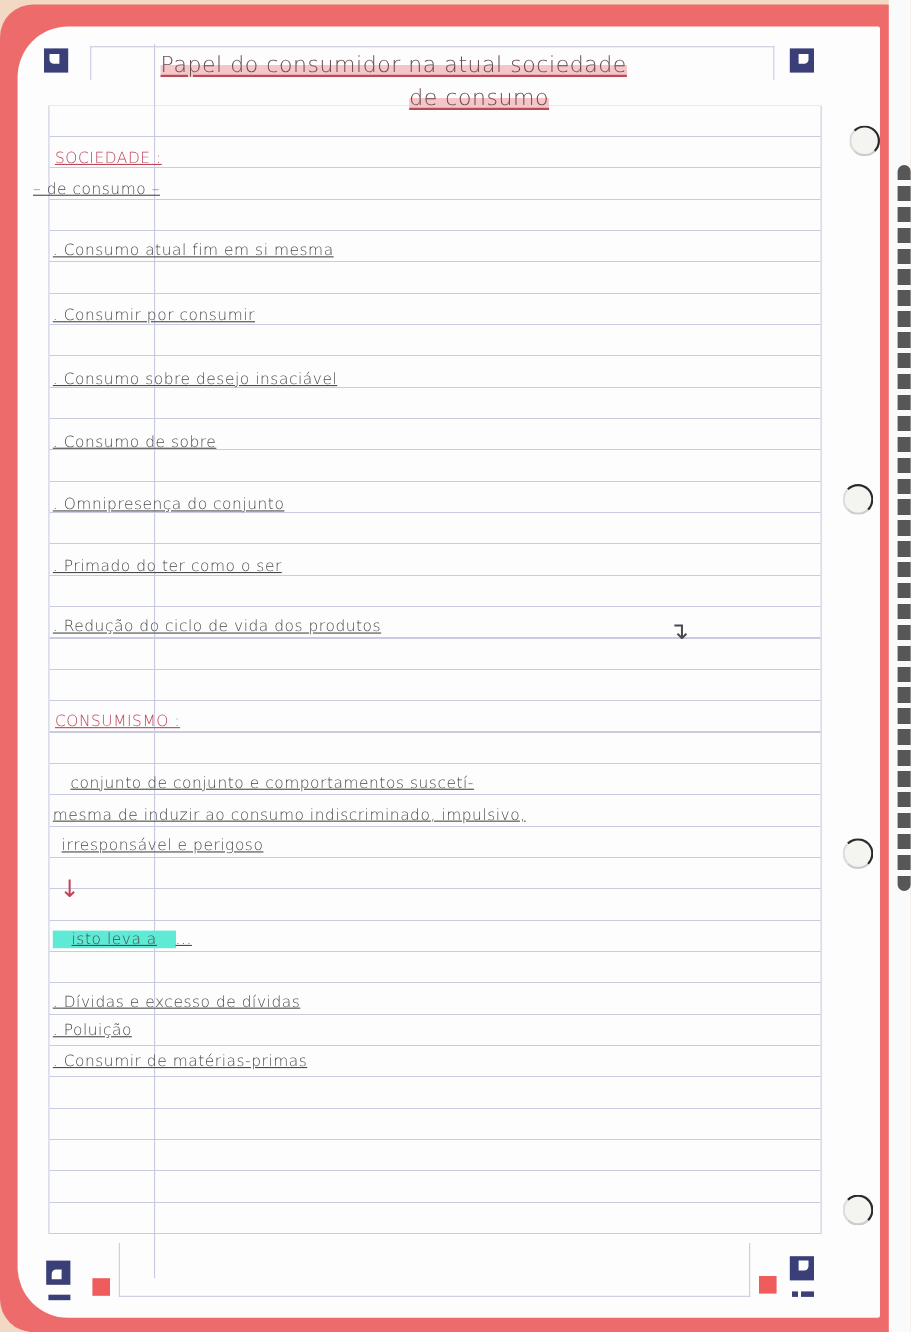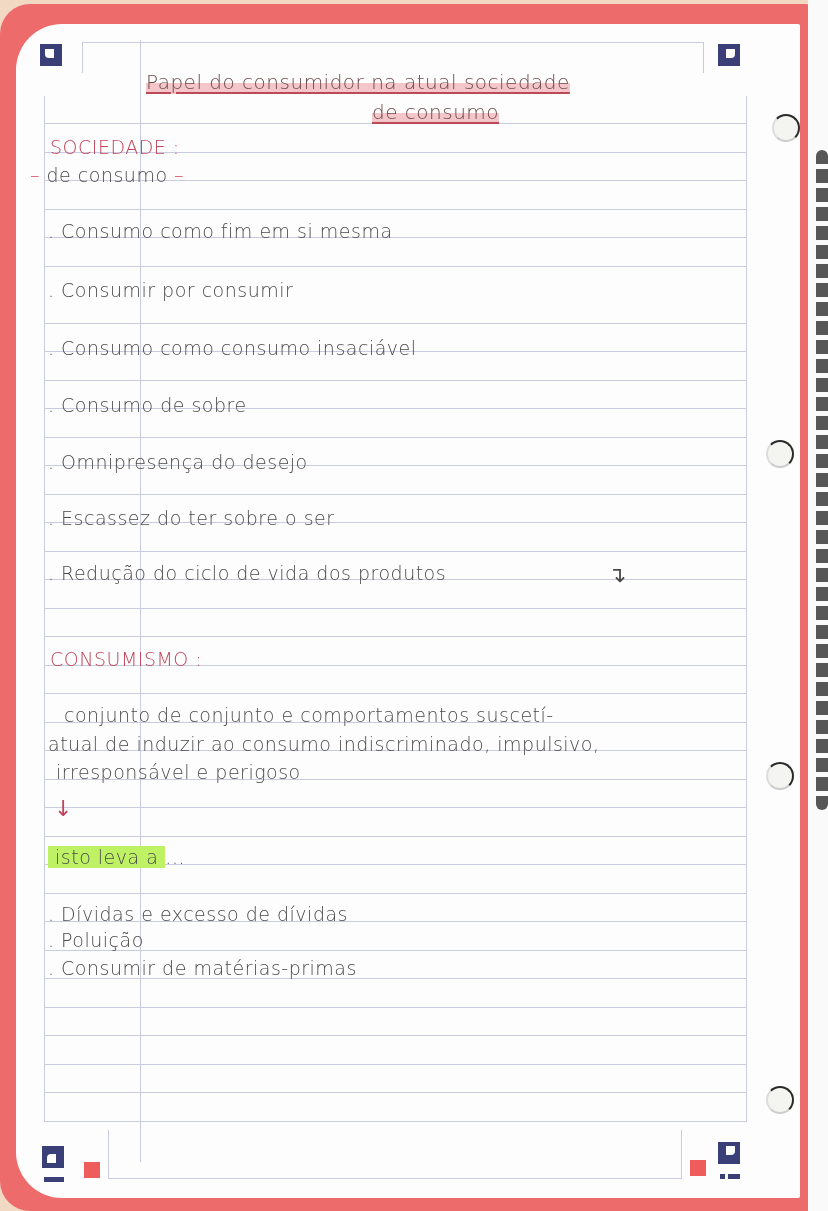--- a/index.html
+++ b/index.html
@@ -19,24 +19,24 @@
   .corner::after { content:""; position:absolute; width:9px; height:9px; background:#fff; }
   .c-tl { left:40px; top:44px; } .c-tl::after { left:5px; top:5px; border-radius:0 0 0 4px; }
   .c-tr { left:718px; top:44px; } .c-tr::after { right:5px; top:5px; border-radius:0 0 4px 0;}
   .c-bl { left:42px; top:1146px; } .c-bl::after { left:5px; bottom:5px; border-radius:4px 0 0 0;}
   .c-br { left:718px; top:1142px; } .c-br::after { right:5px; top:4px; border-radius:0 0 4px 0;}
   .bar-bl { position:absolute; left:44px; top:1177px; width:20px; height:5px; background:#3b3f78; }
   .dots-br { position:absolute; left:720px; top:1174px; width:20px; height:5px;
     background: linear-gradient(to right, #3b3f78 0 5px, transparent 5px 8px, #3b3f78 8px 20px); }
   .red-sq { position:absolute; width:16px; height:16px; background:#ee5c5c; }
   .hole { position:absolute; width:24px; height:24px; border-radius:50%; background:#f4f4f0; border:2px solid #2a2a2a; border-left-color:#ddd; border-bottom-color:#ccc; }
-  .hw { position:absolute; font-family:"DejaVu Sans", sans-serif; color:#4a4a4a; font-size:19px; letter-spacing:.5px; white-space:nowrap; font-weight:300; }
-  .title { color:#6b4b4b; font-size:20px; text-decoration:underline; text-decoration-color:#b94a56; text-underline-offset:3px; background:linear-gradient(to bottom, transparent 55%, #f4c5c9 55%);margin-top:24px; }
+  .hw { position:absolute; font-family:"DejaVu Sans", sans-serif; color:#4a4a4a; font-size:14px; letter-spacing:.5px; white-space:nowrap; font-weight:300;text-decoration:underline; }
+  .title { color:#6b4b4b; font-size:20px; text-decoration-color:#b94a56; text-underline-offset:3px; background:linear-gradient(to bottom, transparent 55%, #f4c5c9 55%); }
   .pink { color:#c0455a; }
-  .hl { background:#bef264; padding:0 7px;text-align:right; }
+  .hl { background:#5eead4; padding:0 17px;text-align:right; }
   .dash { color:#d94c5c; }
   .arrow { position:absolute; color:#c0455a; font-size:22px; }
 </style>
 </head>
 <body>
 
 <div class="cover"></div>
 <div class="spine"></div>
 <div class="spine-coils"></div>
 
@@ -61,32 +61,32 @@
 <div class="hole" style="left:766px;top:1086px;"></div>
 
 <div class="hw title" style="left:146px;top:46px;">Papel do consumidor na atual sociedade</div>
 <div class="hw title" style="left:372px;top:76px;">de consumo</div>
 
 <div class="hw pink" style="left:50px;top:136px;">SOCIEDADE :</div>
 <div class="hw" style="left:30px;top:164px;">
   <span class="dash">– </span><span>de consumo</span><span class="dash"> –</span>
 </div>
 
-<div class="hw" style="left:48px;top:220px;">. Consumo como fim em si mesma</div>
+<div class="hw" style="left:48px;top:220px;">. Consumo atual fim em si mesma</div>
 <div class="hw" style="left:48px;top:279px;text-align:right;">. Consumir por consumir</div>
-<div class="hw" style="left:48px;top:337px;">. Consumo como consumo insaciável</div>
+<div class="hw" style="left:48px;top:337px;">. Consumo sobre desejo insaciável</div>
 <div class="hw" style="left:48px;top:394px;">. Consumo de sobre</div>
-<div class="hw" style="left:48px;top:451px;">. Omnipresença do desejo</div>
-<div class="hw" style="left:48px;top:507px;">. Escassez do ter sobre o ser</div>
+<div class="hw" style="left:48px;top:451px;">. Omnipresença do conjunto</div>
+<div class="hw" style="left:48px;top:507px;">. Primado do ter como o ser</div>
 <div class="hw" style="left:48px;top:562px;text-align:center;">. Redução do ciclo de vida dos produtos</div>
 <div class="arrow" style="left:608px;top:562px;color:#4a4a4a;">↴</div>
 
 <div class="hw pink" style="left:50px;top:648px;">CONSUMISMO :</div>
 <div class="hw" style="left:64px;top:704px;">conjunto de conjunto e comportamentos suscetí-</div>
-<div class="hw" style="left:48px;top:733px;">atual de induzir ao consumo indiscriminado, impulsivo,</div>
+<div class="hw" style="left:48px;top:733px;">mesma de induzir ao consumo indiscriminado, impulsivo,</div>
 <div class="hw" style="left:56px;top:761px;">irresponsável e perigoso</div>
 <div class="arrow" style="left:54px;top:796px;">↓</div>
 
 <div class="hw" style="left:48px;top:846px;">
   <span class="hl">isto leva a</span><span>...</span>
 </div>
 
 <div class="hw" style="left:48px;top:903px;text-align:right;">. Dívidas e excesso de dívidas</div>
 <div class="hw" style="left:48px;top:929px;text-align:center;">. Poluição</div>
 <div class="hw" style="left:48px;top:957px;">. Consumir de matérias-primas</div>

